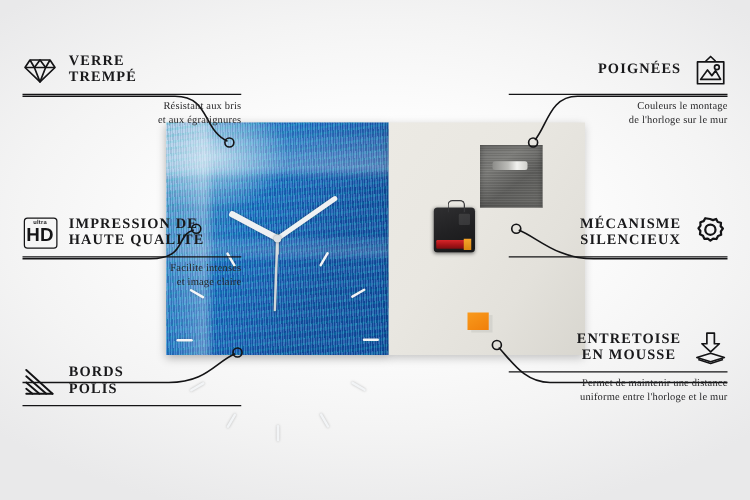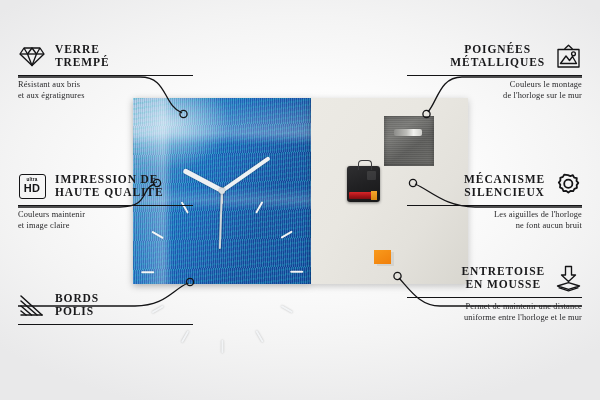--- a/index.html
+++ b/index.html
@@ -202,21 +202,21 @@
     margin-top: 5px;
   }
   .callout .desc {
     font-family: "Liberation Serif", serif;
     font-size: 8.4px;
     line-height: 10.6px;
     color: #262628;
     margin-top: 4px;
     letter-spacing: .15px;
   }
-  .callout.left .desc { text-align:left; }
+  .callout.left .desc { text-align:right; }
   .callout.right .desc { text-align:right; }
   .ico {
     flex: 0 0 auto;
     width: 28px;
     height: 28px;
     display:flex;
     align-items:center;
     justify-content:center;
     color:#141416;
   }
@@ -234,21 +234,21 @@
   }
   .hd-ultra {
     font-family: "Liberation Sans", sans-serif;
     font-size: 4.6px;
     font-weight:bold;
     letter-spacing:.2px;
     margin-bottom:.5px;
   }
   .hd-main {
     font-family: "Liberation Sans", sans-serif;
-    font-size: 11px;
+    font-size: 15px;
     font-weight:bold;
     letter-spacing:.2px;
   }
   
   #c-verre   { left: 18px;  top: 42px; }
   #c-verre   .rule { width: 175px; }
   #c-impr    { left: 18px;  top: 172px; }
   #c-impr    .rule { width: 175px; }
   #c-bords   { left: 18px;  top: 281px; margin-top: 10px; }
   #c-bords   .rule { width: 175px; }
@@ -345,21 +345,21 @@
     <div class="head">
       <span class="ico">
         <span class="hd-box">
           <span class="hd-ultra">ultra</span>
           <span class="hd-main">HD</span>
         </span>
       </span>
       <span class="title"><span>IMPRESSION DE</span><br><span>HAUTE QUALITÉ</span></span>
     </div>
     <div class="rule"></div>
-    <div class="desc"><span>Couleurs maintenir</span><br><span>et image claire</span></div>
+    <div class="desc"><span>Facilite intenses</span><br><span>et image claire</span></div>
   </div>
 
   <div class="callout left" id="c-bords">
     <div class="head">
       <span class="ico">
         <svg width="26" height="22" viewBox="0 0 26 22">
           <g fill="none" stroke="#141416" stroke-width="1.5" stroke-linecap="round">
             <path d="M2,2 L23,21"></path>
             <path d="M2,7 L18,21"></path>
             <path d="M2,12 L12.5,21"></path>
@@ -368,21 +368,21 @@
           </g>
         </svg>
       </span>
       <span class="title"><span>BORDS</span><br><span>POLIS</span></span>
     </div>
     <div class="rule"></div>
   </div>
 
   <div class="callout right" id="c-poign">
     <div class="head">
-      <span class="title"><span>POIGNÉES</span><br><span>MÉTALLIQUES</span></span>
+      <span class="title"><span>POIGNÉES</span><br></span>
       <span class="ico">
         <svg width="27" height="25" viewBox="0 0 27 25">
           <g fill="none" stroke="#141416" stroke-width="1.35" stroke-linejoin="round">
             <path d="M9.5,5 L13.5,1.2 L17.5,5"></path>
             <rect x="3" y="5.5" width="21" height="17.5"></rect>
             <path d="M5.5,19.5 L11,12 L14.5,16.5 L17.5,12.5 L21.5,19.5 Z"></path>
             <circle cx="18.5" cy="9.8" r="1.9"></circle>
           </g>
         </svg>
       </span>
@@ -399,21 +399,20 @@
           <g fill="none" stroke="#141416" stroke-width="1.8" stroke-linejoin="round">
             <path d="M13,2.2 L15.4,3.1 L17.9,2.2 L19.2,4.6 L21.8,5.2 L21.5,7.9 L23.3,9.9 L21.7,12.1
                      L21.9,14.8 L19.4,15.8 L18.2,18.2 L15.5,17.9 L13.3,19.5 L11.2,17.9 L8.5,18.1
                      L7.4,15.6 L5,14.4 L5.3,11.7 L3.8,9.6 L5.4,7.5 L5.3,4.8 L7.9,3.9 L9.2,1.6 Z"></path>
             <circle cx="13.3" cy="10.7" r="4.1"></circle>
           </g>
         </svg>
       </span>
     </div>
     <div class="rule"></div>
-    <div class="desc"><span>Les aiguilles de l'horloge</span><br><span>ne font aucun bruit</span></div>
   </div>
 
   <div class="callout right" id="c-entre">
     <div class="head">
       <span class="title"><span>ENTRETOISE</span><br><span>EN MOUSSE</span></span>
       <span class="ico">
         <svg width="27" height="27" viewBox="0 0 27 27">
           <g fill="none" stroke="#141416" stroke-width="1.35" stroke-linejoin="round">
             <path d="M10.5,1.5 L16.5,1.5 L16.5,10 L20.5,10 L13.5,16.5 L6.5,10 L10.5,10 Z"></path>
             <path d="M13.5,17.6 L24.5,21 L13.5,24.4 L2.5,21 Z"></path>

